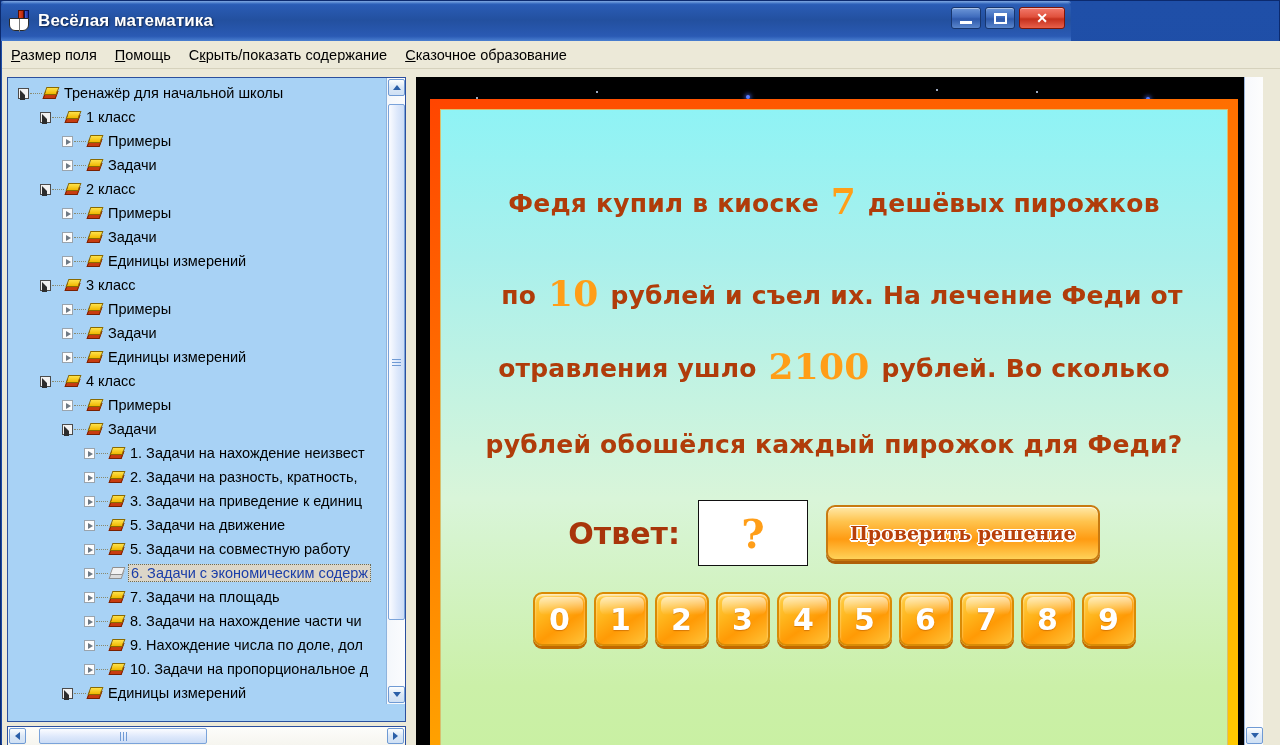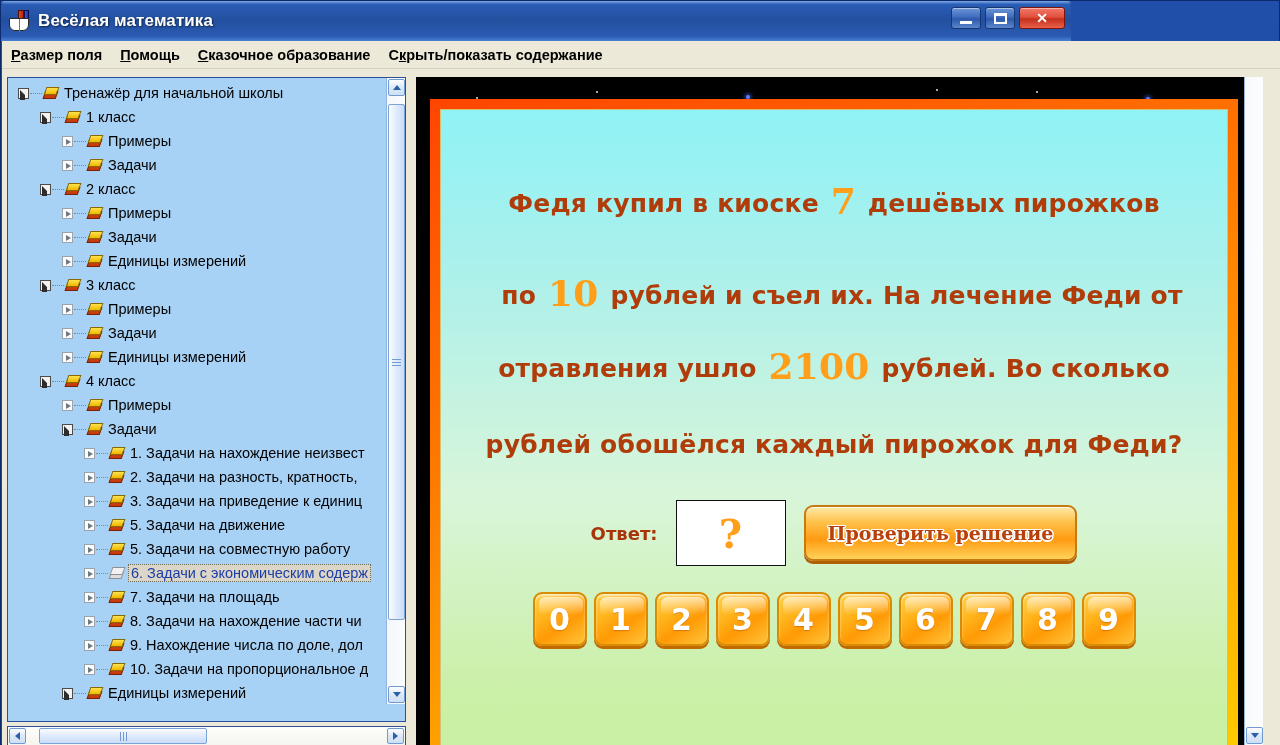--- a/index.html
+++ b/index.html
@@ -59,21 +59,21 @@
   .gl-max { width:13px;height:11px;border:2px solid #fff; border-top-width:3px; }
   .gl-close { color:#fff; font-size:14px; font-weight:bold; font-family:"Liberation Sans",sans-serif; line-height:1;}
 
   
   .menubar {
     position: absolute; left: 1px; top: 40px; width: 1278px; height: 28px;
     background: #ece9d8; display: flex; align-items: center;
     border-bottom: 1px solid #d6d2bd;
   }
   .menuitem {
-    font-size: 14.5px; color: #000; padding: 3px 9px; cursor: default; white-space: nowrap; font-weight: bold;
+    font-size: 14.5px; color: #000; padding: 3px 9px; cursor: default; white-space: nowrap;
   }
   .menuitem u { text-decoration: underline; }
 
   
   .bodyarea {
     position: absolute; left: 1px; top: 68px; width: 1278px; height: 676px;
     background:#ece9d8;
   }
 
   
@@ -195,21 +195,21 @@
   .qline .num {
     font-family:"DejaVu Serif", serif; color:#ff9e18; font-weight:bold;
     font-size:36px; vertical-align:-2px; margin:0 3px;
   }
   .ansrow {
     position:absolute; left:0; right:0; top:390px;
     display:flex; align-items:center; justify-content:center; gap:18px;
   }
   .anslabel {
     font-family:"DejaVu Sans", sans-serif; font-weight:bold;
-    color:#a8350a; font-size:18px;
+    color:#a8350a; font-size:30px;
   }
   .ansbox {
     width:110px; height:66px; background:#fff; border:1px solid #111;
     display:flex; align-items:center; justify-content:center;
   }
   .ansbox span { color:#ff9e18; font-size:40px; font-weight:bold; font-family:"DejaVu Serif",serif;}
   .checkbtn {
     height:56px; padding:0 22px; border-radius:9px;
     background: linear-gradient(180deg,#ffe9a8 0%,#ffc34d 28%,#ff9b12 62%,#ffd259 100%);
     border: 2px solid #c87a10;
@@ -271,22 +271,22 @@
         </div>
       <div class="wbtn close">
           <div class="gl-close">✕</div>
         </div>
     </div>
   </div>
 
   <div class="menubar" id="menubar">
       <div class="menuitem"><u>Р</u>азмер поля</div>
       <div class="menuitem"><u>П</u>омощь</div>
+      <div class="menuitem">С<u>к</u>рыть/показать содержание</div>
       <div class="menuitem"><u>С</u>казочное образование</div>
-      <div class="menuitem">С<u>к</u>рыть/показать содержание</div>
     </div>
 
   <div class="bodyarea">
 
     <div class="leftpanel">
       <div class="treewrap" id="treewrap">
           <div class="trow ind0">
             <div class="toggle exp"></div>
             <div class="dashes"></div>
             <div class="bookicon">

